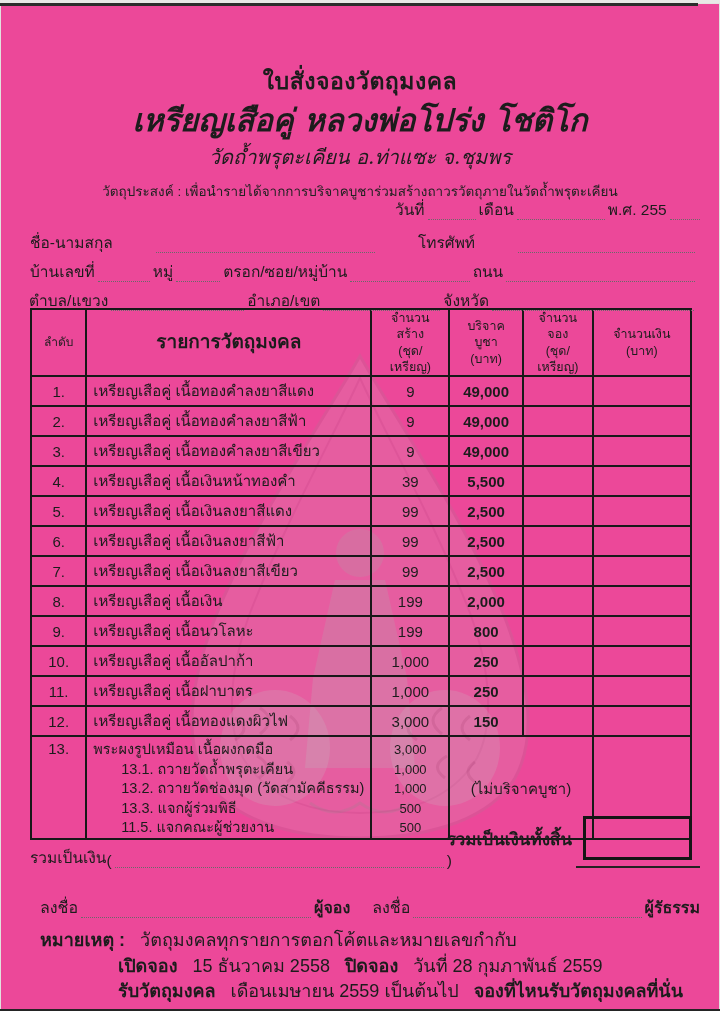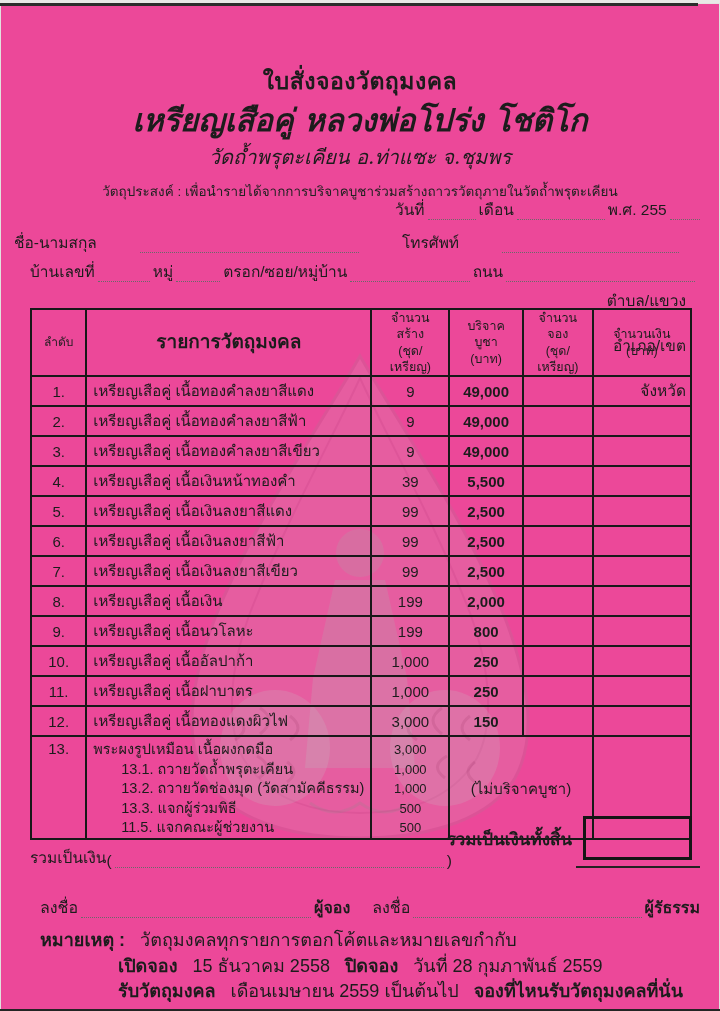--- a/index.html
+++ b/index.html
@@ -33,23 +33,23 @@
   }
   .doc-purpose { font-size:13.5px; margin-top:7px; color:#222; }
 
   
   .fill-line { position:absolute; display:flex; align-items:flex-end; font-size:15.5px; z-index:2; }
   .fill-line .lbl { white-space:nowrap; padding-bottom:1px; }
   .dots { flex:1 1 auto; border-bottom:1.6px dotted #6a6a6a; height:16px; margin:0 3px 3px 3px; }
   .dots.fixed { flex:0 0 auto; }
 
   .date-line   { top:194px; left:395px; width:305px; }
-  .name-line   { top:227px; left:14px;  width:668px;gap:40px; }
+  .name-line   { top:227px; left:30px;  width:668px;gap:40px; }
   .addr-line   { top:256px; left:30px;  width:668px; }
-  .tambon-line { top:285px; left:18px;  width:668px;flex-direction:column; }
+  .tambon-line { top:285px; left:29px;  width:668px; }
 
   
   .watermark { position:absolute; top:345px; left:135px; width:450px; height:495px; z-index:0; }
 
   
   table.order {
     position:absolute; top:305px; left:30px;
     width:662px; border-collapse:collapse; z-index:1;
     background:transparent;
   }

